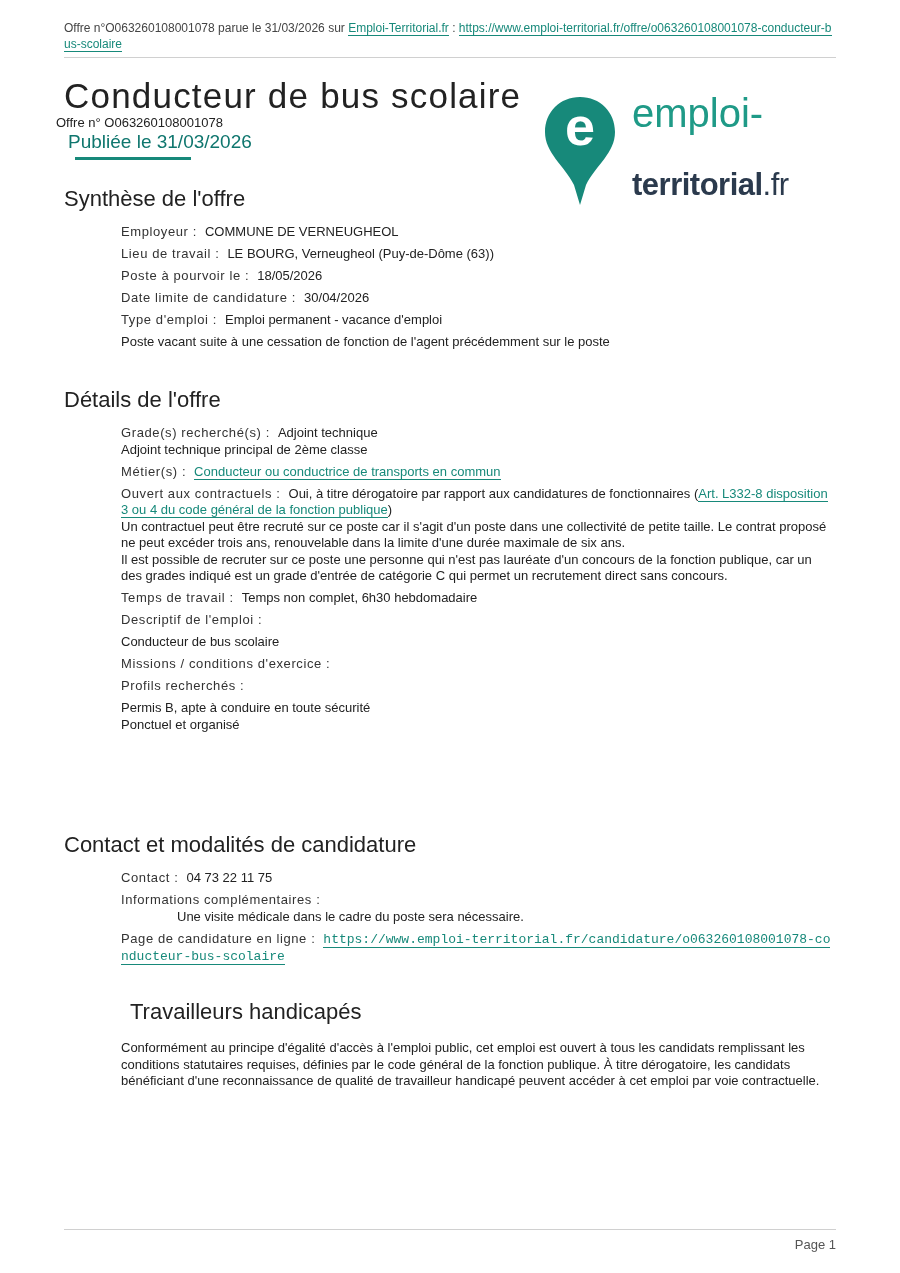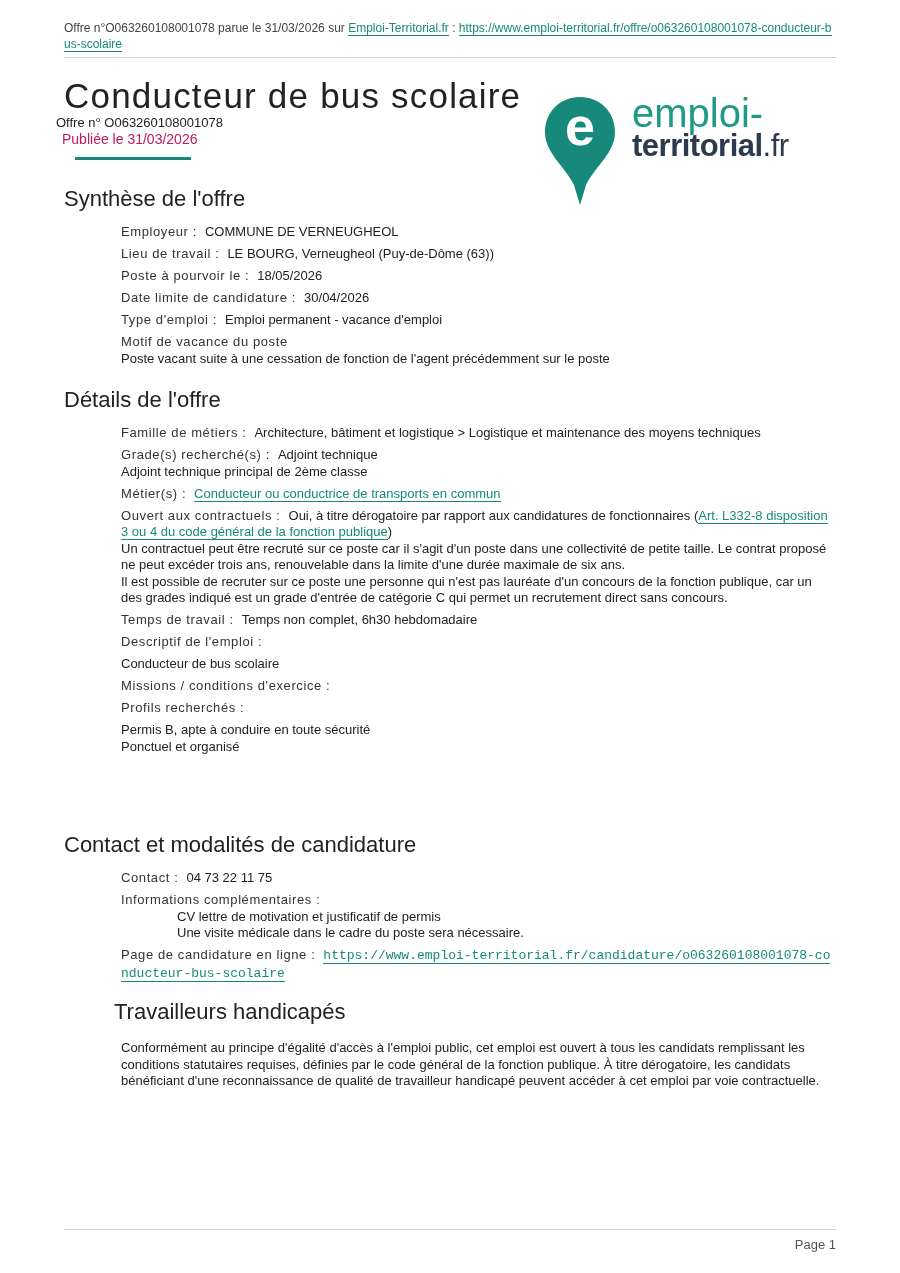--- a/index.html
+++ b/index.html
@@ -4,34 +4,34 @@
 <style>
   html, body { margin: 0; padding: 0; background: #ffffff; }
   body { width: 900px; height: 1273px; position: relative; overflow: hidden;
          font-family: "Liberation Sans", sans-serif; color: #222; }
   a { color: #17897a; text-decoration: none; border-bottom: 1px solid #17897a; margin-top: 29px; }
   .header-line { position: absolute; left: 64px; top: 20px; width: 772px; font-size: 12px; line-height: 16px; color: #444; }
   .header-line a { color: #17897a; }
   .rule-top { position: absolute; left: 64px; top: 57px; width: 772px; height: 0; border-top: 1.5px solid #d0d0d0; }
   .title { position: absolute; left: 64px; top: 76px; font-size: 35px; letter-spacing: 1.2px; color: #222; margin: 0; font-weight: normal; line-height: 40px; }
   .offer-num { position: absolute; left: 56px; top: 115px; font-size: 13px; color: #222; }
-  .pub-date { position: absolute; left: 62px; top: 131px; font-size: 14px; color: #be185d; }
+  .pub-date { position: absolute; left: 68px; top: 131px; font-size: 19px; color: #0f766e; }
   .title-underline { position: absolute; left: 75px; top: 157px; width: 116px; height: 3px; background: #17897a; }
   .logo { position: absolute; left: 540px; top: 95px; width: 300px; height: 115px; }
   .logo-text { position: absolute; left: 92px; top: 2px; }
   .logo-emploi { font-size: 40px; color: #1f9a87; letter-spacing: 0px; line-height: 32px; display:block; font-weight: normal;}
-  .logo-terr { font-size: 31px; color: #2b3a4d; font-weight: bold; line-height: 34px; display:block; letter-spacing: -0.5px; }
+  .logo-terr { font-size: 31px; color: #2b3a4d; font-weight: bold; line-height: 34px; display:block; letter-spacing: -0.5px; margin-top: 39px; }
   .logo-fr { font-weight: normal; color: #2b3a4d; }
   h2.section { position: absolute; left: 64px; font-size: 22px; font-weight: normal; margin: 0; color: #222; line-height: 26px; }
   .block { position: absolute; left: 121px; width: 715px; font-size: 13px; line-height: 16.5px; color: #222; }
   .label { letter-spacing: 0.6px; color: #333; }
   .row { margin: 0 0 5.5px 0; }
   .gap { display: inline-block; width: 8px; }
   .indent { padding-left: 56px; }
-  h3.sub { position: absolute; left: 114px; font-size: 22px; font-weight: normal; margin: 0; color: #222; line-height: 26px; }
+  h3.sub { position: absolute; left: 130px; font-size: 22px; font-weight: normal; margin: 0; color: #222; line-height: 26px; }
   .rule-bottom { position: absolute; left: 64px; top: 1229px; width: 772px; border-top: 1.5px solid #d0d0d0; }
   .page-num { position: absolute; right: 64px; top: 1237px; font-size: 13px; color: #555; }
 </style>
 </head>
 <body>
 
 <div class="header-line">
   <span>Offre n°O063260108001078 parue le 31/03/2026 sur </span><a>Emploi-Territorial.fr</a><span> : </span><a style="word-break: break-all;">https://www.emploi-territorial.fr/offre/o063260108001078-conducteur-bus-scolaire</a>
 </div>
 <div class="rule-top"></div>
@@ -53,28 +53,26 @@
 </div>
 
 <h2 class="section" style="top:186px;">Synthèse de l'offre</h2>
 <div class="block" style="top:224px;">
   <div class="row"><span class="label">Employeur  :</span><span class="gap"></span><span>COMMUNE DE VERNEUGHEOL</span></div>
   <div class="row"><span class="label">Lieu de travail :</span><span class="gap"></span><span>LE BOURG, Verneugheol (Puy-de-Dôme (63))</span></div>
   <div class="row"><span class="label">Poste à pourvoir le :</span><span class="gap"></span><span>18/05/2026</span></div>
   <div class="row"><span class="label">Date limite de candidature :</span><span class="gap"></span><span>30/04/2026</span></div>
   <div class="row"><span class="label">Type d'emploi :</span><span class="gap"></span><span>Emploi permanent - vacance d'emploi</span></div>
   <div class="row">
-      <div class="label">Motif de vacance du poste</div>
       <div>Poste vacant suite à une cessation de fonction de l'agent précédemment sur le poste</div>
     </div>
 </div>
 
 <h2 class="section" style="top:387px;">Détails de l'offre</h2>
 <div class="block" style="top:425px;">
-  <div class="row"><span class="label">Famille de métiers :</span><span class="gap"></span><span>Architecture, bâtiment et logistique &gt; Logistique et maintenance des moyens techniques</span></div>
   <div class="row"><span class="label">Grade(s) recherché(s) :</span><span class="gap"></span><span>Adjoint technique</span><div>Adjoint technique principal de 2ème classe</div></div>
   <div class="row"><span class="label">Métier(s) :</span><span class="gap"></span><a>Conducteur ou conductrice de transports en commun</a></div>
   <div class="row">
     <span class="label">Ouvert aux contractuels :</span><span class="gap"></span><span>Oui, à titre dérogatoire par rapport aux candidatures de fonctionnaires (</span><a>Art. L332-8 disposition 3 ou 4 du code général de la fonction publique</a><span>)</span>
     <div>Un contractuel peut être recruté sur ce poste car il s'agit d'un poste dans une collectivité de petite taille. Le contrat proposé ne peut excéder trois ans, renouvelable dans la limite d'une durée maximale de six ans.</div>
     <div>Il est possible de recruter sur ce poste une personne qui n'est pas lauréate d'un concours de la fonction publique, car un des grades indiqué est un grade d'entrée de catégorie C qui permet un recrutement direct sans concours.</div>
   </div>
   <div class="row"><span class="label">Temps de travail :</span><span class="gap"></span><span>Temps non complet, 6h30 hebdomadaire</span></div>
   <div class="row label">Descriptif de l'emploi :</div>
   <div class="row">Conducteur de bus scolaire</div>
@@ -84,21 +82,20 @@
     <div>Permis B, apte à conduire en toute sécurité</div>
     <div>Ponctuel et organisé</div>
   </div>
 </div>
 
 <h2 class="section" style="top:832px;">Contact et modalités de candidature</h2>
 <div class="block" style="top:870px;">
   <div class="row"><span class="label">Contact :</span><span class="gap"></span><span>04 73 22 11 75</span></div>
   <div class="row">
     <div class="label">Informations complémentaires :</div>
-    <div class="indent">CV lettre de motivation et justificatif de permis</div>
     <div class="indent">Une visite médicale dans le cadre du poste sera nécessaire.</div>
   </div>
   <div class="row"><span class="label">Page de candidature en ligne :</span><span class="gap"></span><a style="word-break: break-all; font-family: Liberation Mono, monospace;">https://www.emploi-territorial.fr/candidature/o063260108001078-conducteur-bus-scolaire</a></div>
 </div>
 
 <h3 class="sub" style="top:999px;">Travailleurs handicapés</h3>
 <div class="block" style="top:1040px;">Conformément au principe d'égalité d'accès à l'emploi public, cet emploi est ouvert à tous les candidats remplissant les conditions statutaires requises, définies par le code général de la fonction publique. À titre dérogatoire, les candidats bénéficiant d'une reconnaissance de qualité de travailleur handicapé peuvent accéder à cet emploi par voie contractuelle.</div>
 
 <div class="rule-bottom"></div>
 <div class="page-num">Page 1</div>

